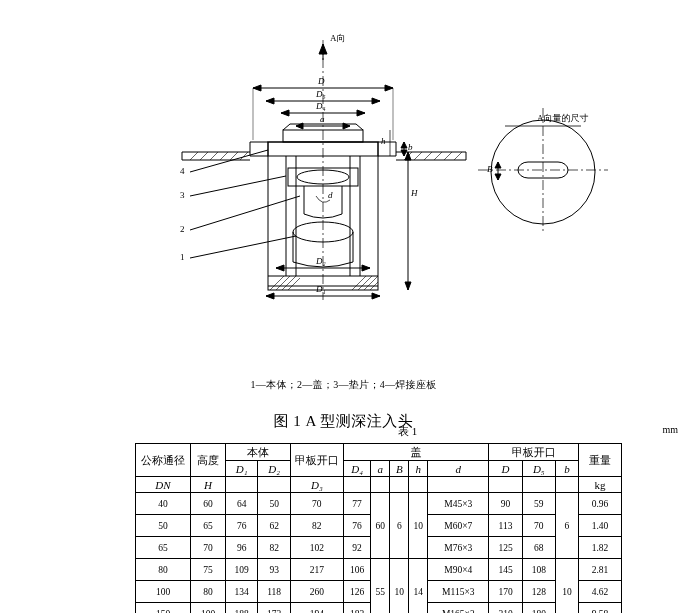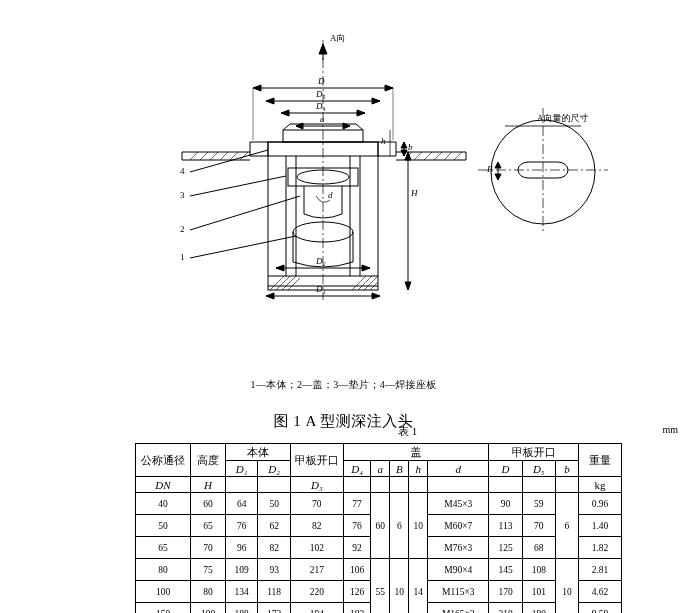--- a/index.html
+++ b/index.html
@@ -368,25 +368,25 @@
         <td>145</td>
         <td>108</td>
         <td rowspan="3">10</td>
         <td>2.81</td>
       </tr>
       <tr class="drow">
         <td>100</td>
         <td>80</td>
         <td>134</td>
         <td>118</td>
-        <td>220</td>
+        <td>260</td>
         <td>126</td>
         <td>M115×3</td>
         <td>170</td>
-        <td>101</td>
+        <td>128</td>
         <td>4.62</td>
       </tr>
       <tr class="drow">
         <td>150</td>
         <td>100</td>
         <td>188</td>
         <td>172</td>
         <td>194</td>
         <td>182</td>
         <td>M165×3</td>

